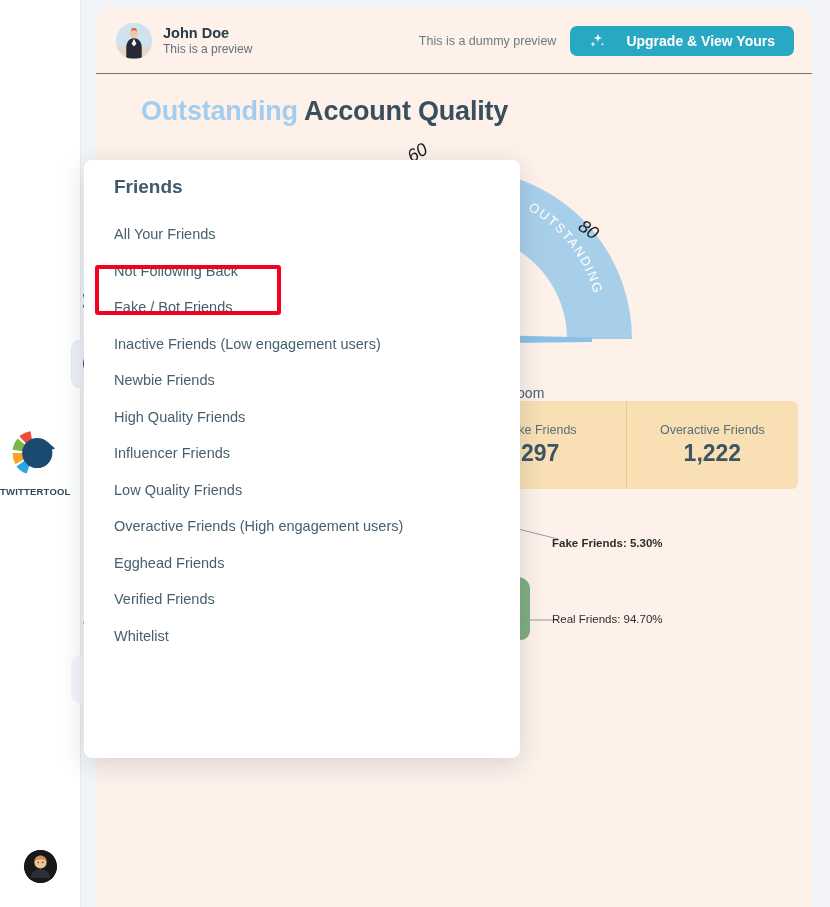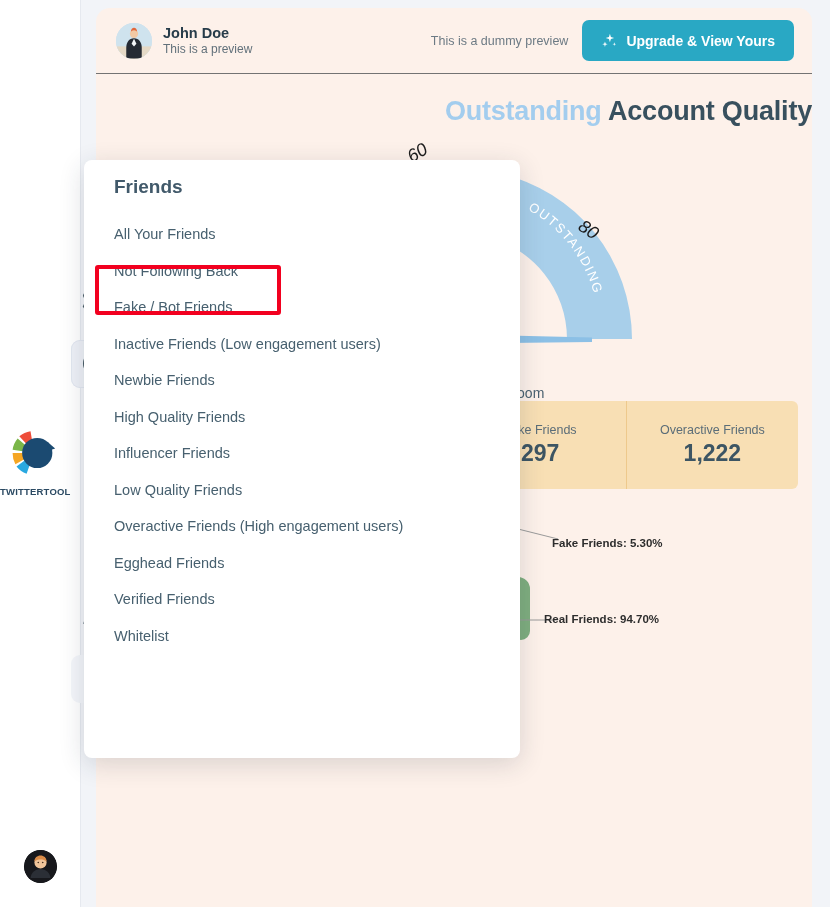--- a/index.html
+++ b/index.html
@@ -68,29 +68,29 @@
   }
   .pv-meta { margin-left: 11px; }
   .pv-name { font-size: 14.5px; font-weight: 600; color: #273c4a; line-height: 1.25; }
   .pv-sub { font-size: 12px; color: #61707a; line-height: 1.3; }
   .pv-dummy {
     margin-left: auto; font-size: 12.5px; color: #6c7a84;
     padding-right: 14px; white-space: nowrap;
   }
   .upgrade-btn {
     background: #29a8c4; color: #fff; border: none;
-    height: 41px; padding: 0 19px; border-radius: 7px;
+    height: 30px; padding: 0 19px; border-radius: 7px;
     font-size: 14px; font-weight: 700; cursor: pointer;
-    display: flex; align-items: center; gap: 8px;
+    display: flex; align-items: center; gap: 20px;
     font-family: "Liberation Sans", sans-serif;
     white-space: nowrap;
   }
 
   
-  .title-wrap { text-align: right; padding-top: 22px; margin-left: 45px; }
+  .title-wrap { text-align: left; padding-top: 22px; margin-left: 45px; }
   .title { font-size: 27px; font-weight: 700; color: #38505e; letter-spacing: -.2px; }
   .title .hl { color: #a3cdee; }
   .subtitle { margin-top: 8px; font-size: 12.5px; color: #55707e; }
 
   
   .gauge-wrap {
     position: relative; width: 400px; height: 250px;
     margin: 2px auto 0; left: 8px;
   }
   .gauge-caption {
@@ -377,21 +377,21 @@
             <rect x="28" y="8" width="56" height="14" fill="#e2815c"></rect>
             <rect x="28" y="22" width="56" height="42" fill="#7fae7f"></rect>
           </g>
 
           <path d="M 22 70 h 66 a 12 12 0 0 1 12 12 v 42 a 9 9 0 0 1 -18 0 V 95 h -6 v 105 h -20 V 135 h -6 v 65 h -20 V 95 h -6 v 29 a 9 9 0 0 1 -18 0 V 82 a 12 12 0 0 1 12 -12 z" fill="#7fae7f"></path>
 
           <path d="M 72 18 L 128 32" stroke="#9a9a9a" stroke-width="1" fill="none"></path>
           <path d="M 78 113 L 128 113" stroke="#9a9a9a" stroke-width="1" fill="none"></path>
         </svg>
         <div style="position:absolute;left:112px;top:22px;font-size:11.5px;font-weight:700;color:#2d2d2d">Fake Friends: 5.30%</div>
-        <div style="position:absolute;left:104px;top:98px;font-size:11.5px;font-weight:700;color:#2d2d2d">Real Friends: 94.70%</div>
+        <div style="position:absolute;left:112px;top:98px;font-size:11.5px;font-weight:400;color:#2d2d2d">Real Friends: 94.70%</div>
       </div>
     </div>
   </div>
 
   <div class="dropdown">
     <div class="dd-title">Friends</div>
     <div class="dd-item">All Your Friends</div>
     <div class="dd-item marked">Not Following Back</div>
     <div class="dd-item">Fake / Bot Friends</div>
     <div class="dd-item">Inactive Friends (Low engagement users)</div>

